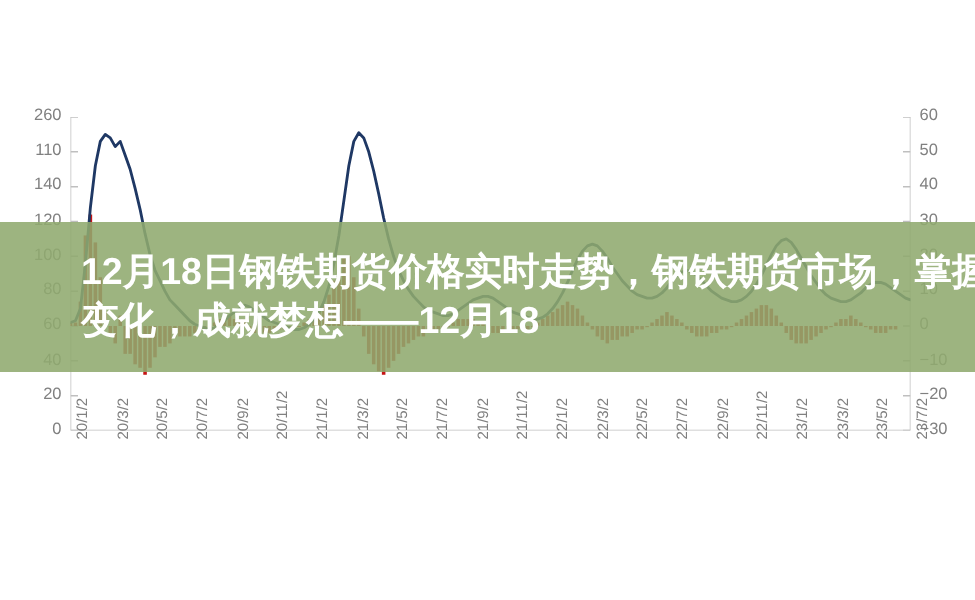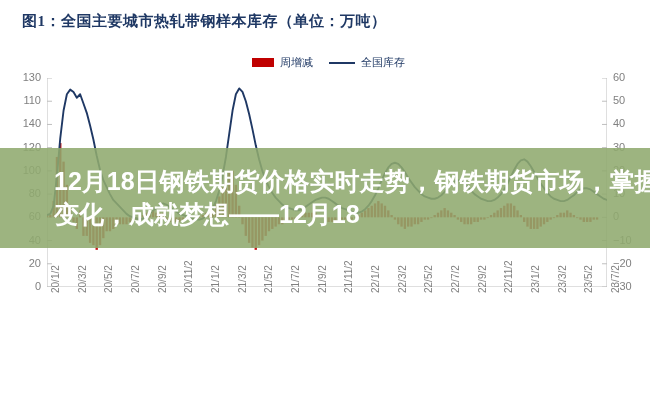--- a/index.html
+++ b/index.html
@@ -61,28 +61,21 @@
     padding:0 22px;box-sizing:border-box;
     letter-spacing:0px;
     margin-left:32px;
   }
 </style>
 </head>
 <body>
 
 <div id="fig">
 
-  <div id="title">图1：全国主要城市热轧带钢样本库存（单位：万吨）</div>
-
-  <div id="legend">
-    <span class="lg-swatch"></span>
-    <span class="lg-txt">周增减</span>
-    <span class="lg-line"></span>
-    <span class="lg-txt">全国库存</span>
-  </div>
+
 
   <div id="plotwrap">
     <div id="plot">
       <svg id="plotsvg" width="560" height="209">
           <line x1="0" y1="0" x2="0" y2="209" stroke="#bfbfbf" stroke-width="1"></line>
           <line x1="560" y1="0" x2="560" y2="209" stroke="#bfbfbf" stroke-width="1"></line>
           <line x1="0" y1="209" x2="560" y2="209" stroke="#bfbfbf" stroke-width="1"></line>
           <line x1="0" y1="209" x2="5" y2="209" stroke="#bfbfbf" stroke-width="1"></line>
           <line x1="0" y1="185.77777777777777" x2="5" y2="185.77777777777777" stroke="#bfbfbf" stroke-width="1"></line>
           <line x1="0" y1="162.55555555555554" x2="5" y2="162.55555555555554" stroke="#bfbfbf" stroke-width="1"></line>
@@ -277,21 +270,21 @@
     </div>
   <div class="ytick left" style="top: 281px;">0</div>
       <div class="ytick left" style="top: 257.778px;">20</div>
       <div class="ytick left" style="top: 234.556px;">40</div>
       <div class="ytick left" style="top: 211.333px;">60</div>
       <div class="ytick left" style="top: 188.111px;">80</div>
       <div class="ytick left" style="top: 164.889px; padding-left: 37px;">100</div>
       <div class="ytick left" style="top: 141.667px; padding-left: 28px;">120</div>
       <div class="ytick left" style="top: 118.444px;">140</div>
       <div class="ytick left" style="top: 95.2222px;">110</div>
-      <div class="ytick left" style="top: 72px;">130</div>
+      <div class="ytick left" style="top: 72px;">260</div>
       <div class="ytick right" style="top: 281px;">−30</div>
       <div class="ytick right" style="top: 257.778px;">−20</div>
       <div class="ytick right" style="top: 234.556px;">−10</div>
       <div class="ytick right" style="top: 211.333px;">0</div>
       <div class="ytick right" style="top: 188.111px;">10</div>
       <div class="ytick right" style="top: 164.889px;">20</div>
       <div class="ytick right" style="top: 141.667px;">30</div>
       <div class="ytick right" style="top: 118.444px;">40</div>
       <div class="ytick right" style="top: 95.2222px;">50</div>
       <div class="ytick right" style="top: 72px;">60</div>

